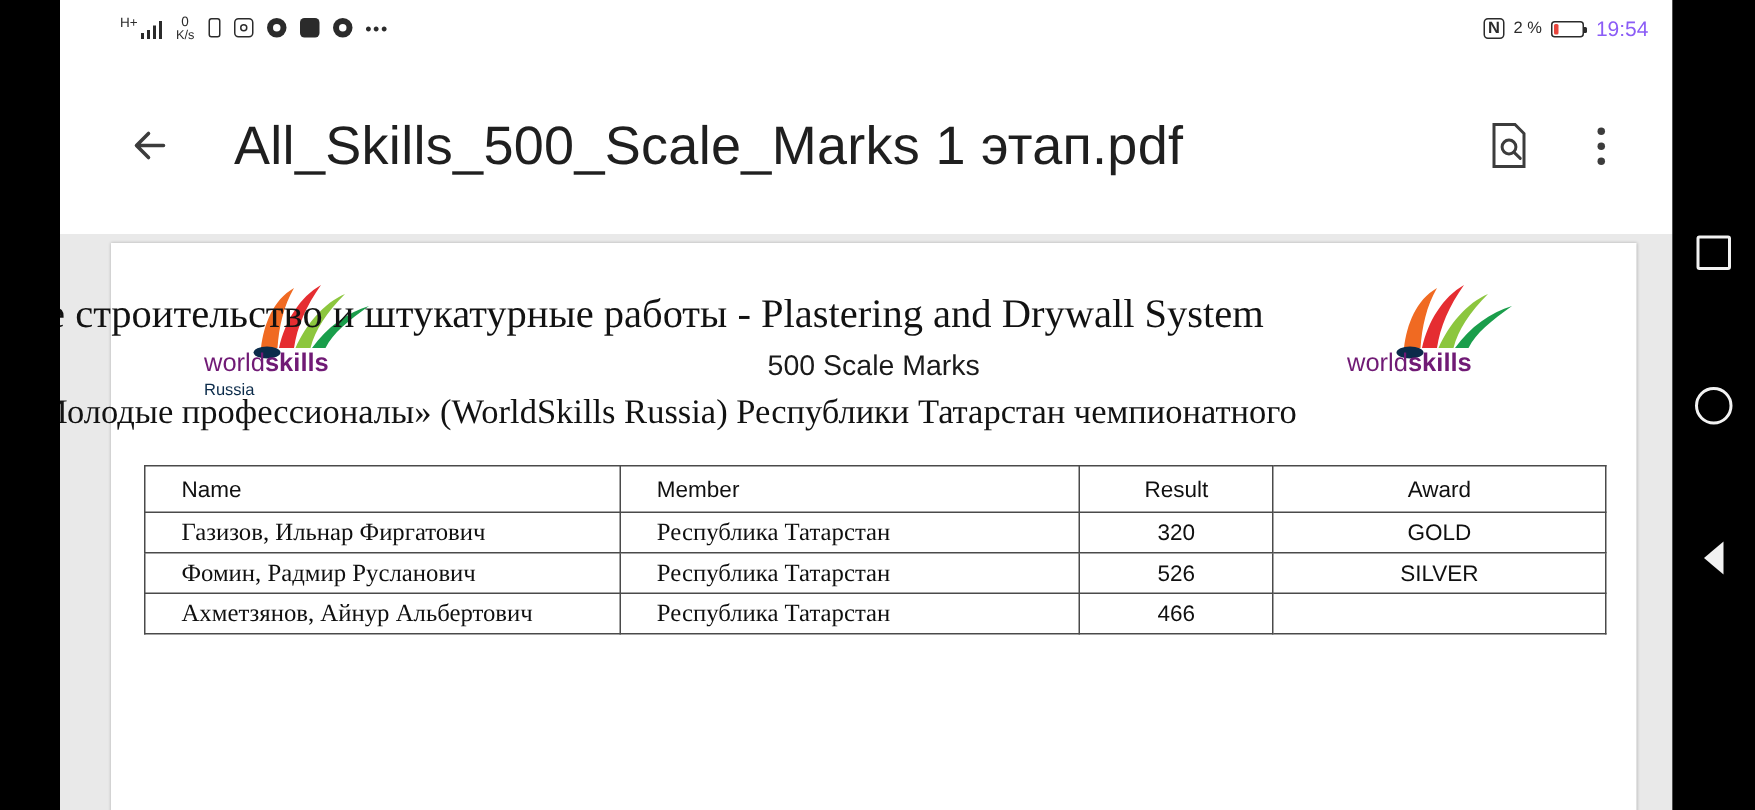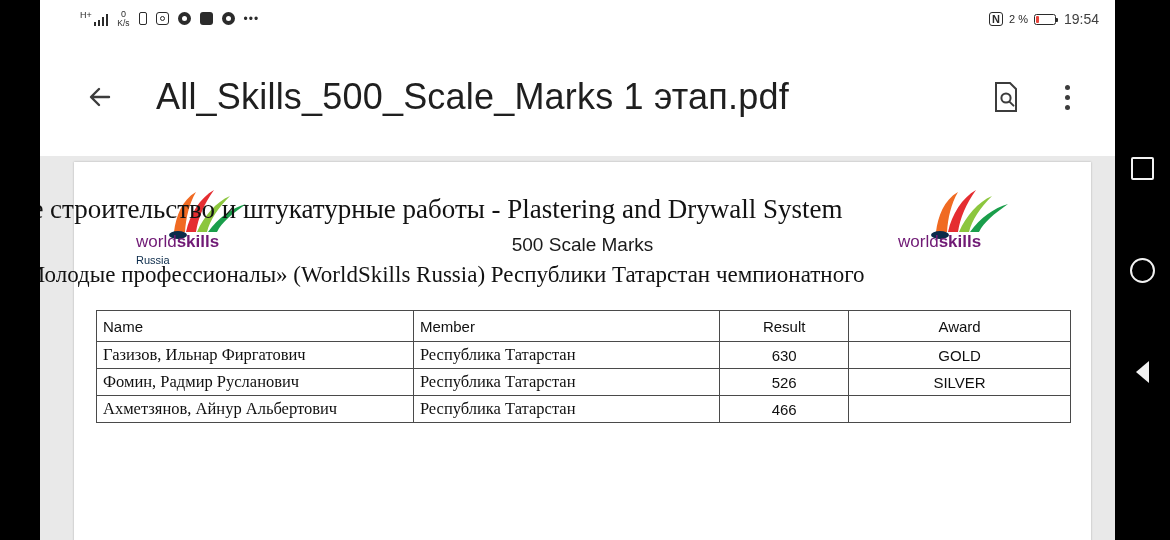--- a/index.html
+++ b/index.html
@@ -169,21 +169,21 @@
   }
   .batt-fill {
     position: absolute;
     left: 1px; top: 1px; bottom: 1px;
     width: 3px;
     background: #e8453c;
     border-radius: 1px;
   }
   .clock {
     font-size: 14px;
-    color: #404040;
+    color: #8b5cf6;
     margin-left: 2px;
   }
   
   .app-bar {
     height: 118px;
     background: #ffffff;
     display: flex;
     align-items: center;
     padding: 0 34px 0 40px;
     box-sizing: border-box;
@@ -311,21 +311,21 @@
     right: 20px;
   }
   table.marks {
     width: 100%;
     border-collapse: collapse;
     font-family: "Liberation Serif", serif;
     table-layout: fixed;
   }
   table.marks th, table.marks td {
     border: 1px solid #4a4a4a;
-    padding: 3px 6px;
+    padding: 3px 24px;
     font-weight: 400;
     font-size: 16.5px;
     color: #101010;
     height: 23px;
     box-sizing: border-box;
     overflow: hidden;
     white-space: nowrap;
   }
   table.marks th {
     font-family: "Liberation Sans", sans-serif;
@@ -490,21 +490,21 @@
                   <th class="c-name">Name</th>
                   <th class="c-member">Member</th>
                   <th class="c-result">Result</th>
                   <th class="c-award">Award</th>
                 </tr>
               </thead>
               <tbody>
                 <tr>
                   <td class="c-name">Газизов, Ильнар Фиргатович</td>
                   <td class="c-member">Республика Татарстан</td>
-                  <td class="c-result">630</td>
+                  <td class="c-result">320</td>
                   <td class="c-award">GOLD</td>
                 </tr>
                 <tr>
                   <td class="c-name">Фомин, Радмир Русланович</td>
                   <td class="c-member">Республика Татарстан</td>
                   <td class="c-result">526</td>
                   <td class="c-award">SILVER</td>
                 </tr>
                 <tr>
                   <td class="c-name">Ахметзянов, Айнур Альбертович</td>

